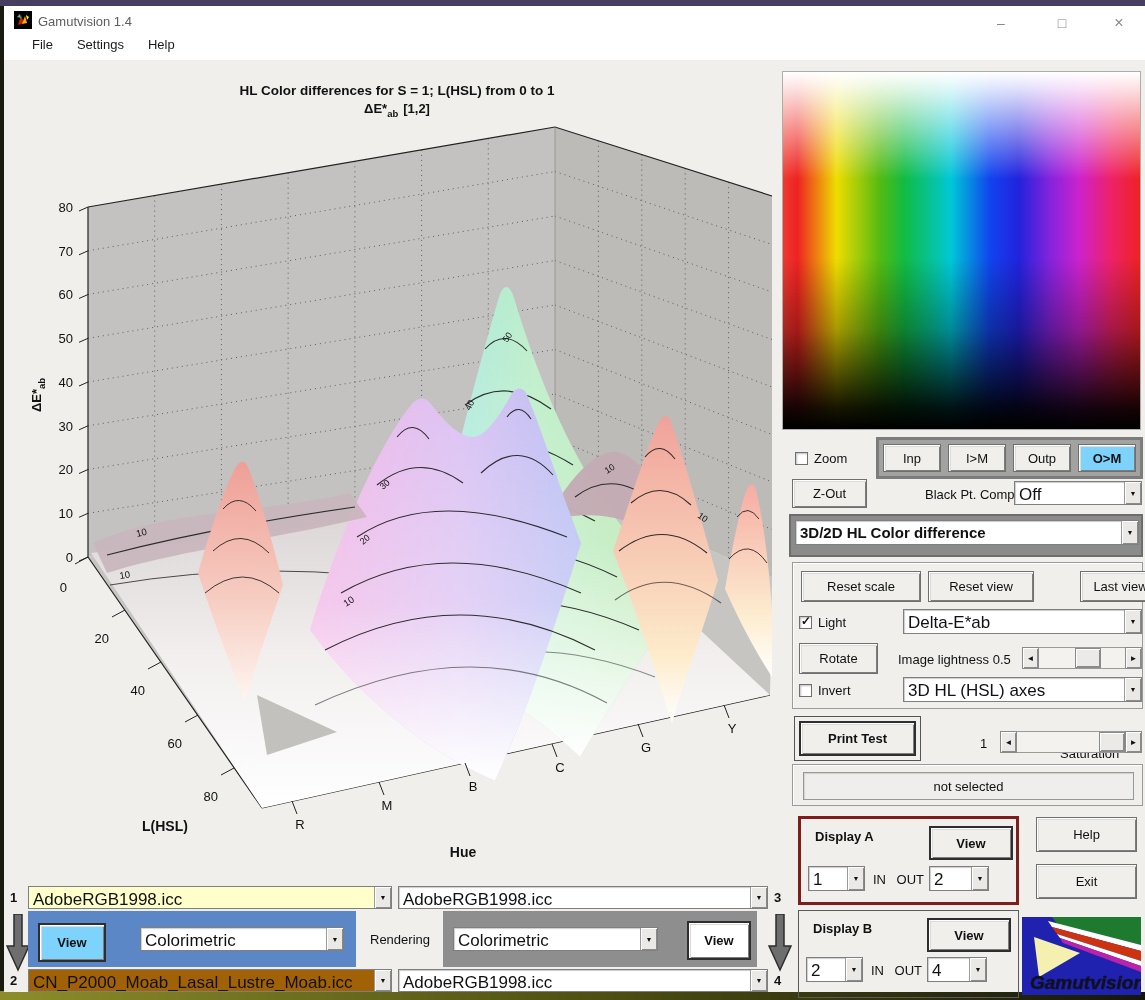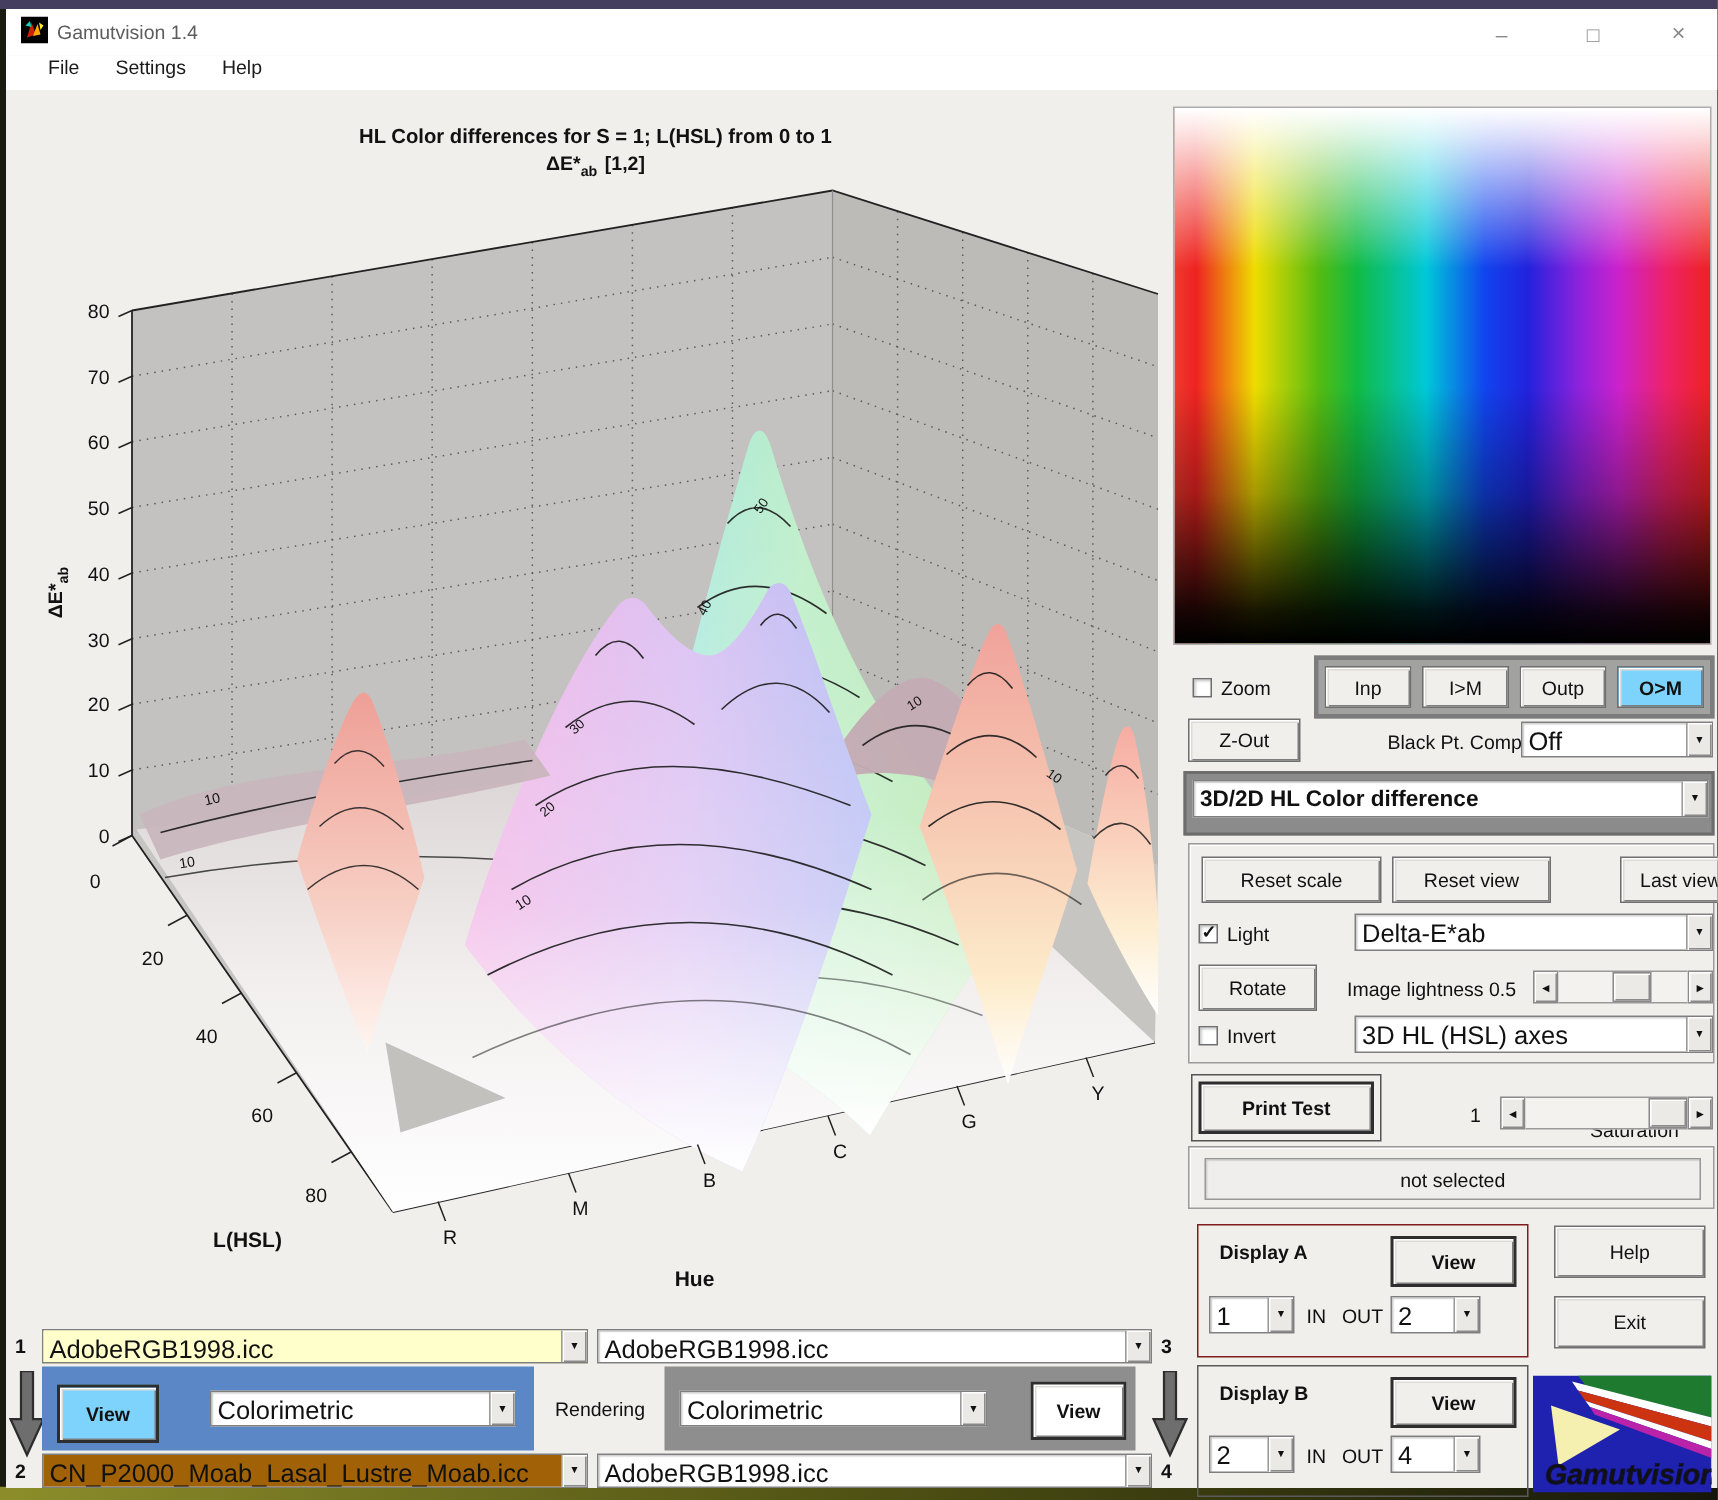--- a/index.html
+++ b/index.html
@@ -333,21 +333,21 @@
     <div class="sl-btn">►</div>
   </div>
 
   <div class="group abs" style="left:792px;top:764px;width:351px;height:42px">
     <div class="abs" style="left:10px;top:7px;width:331px;height:28px;border:1px solid #979797;background:#efeeec;
          box-shadow:inset 1px 1px 1px rgba(0,0,0,.12);display:flex;align-items:center;justify-content:center">
       <span class="lbl">not selected</span>
     </div>
   </div>
 
-  <div class="group-dark abs" style="left:798px;top:816px;width:221px;height:89px;border:1px solid #7f1d1d">
+  <div class="group-dark abs" style="left:798px;top:816px;width:221px;height:89px;border:3px solid #7f1d1d">
     <span class="lbl b abs" style="left:14px;top:10px">Display A</span>
     <div class="btn btn-def b abs" style="left:128px;top:7px;width:84px;height:34px">View</div>
     <div class="combo abs" style="left:7px;top:47px;width:57px;height:25px">
       <span class="txt">1</span>
       <span class="arr"></span>
     </div>
     <span class="lbl abs" style="left:72px;top:53px;word-spacing:7px">IN OUT</span>
     <div class="combo abs" style="left:128px;top:47px;width:60px;height:25px">
       <span class="txt">2</span>
       <span class="arr"></span>

